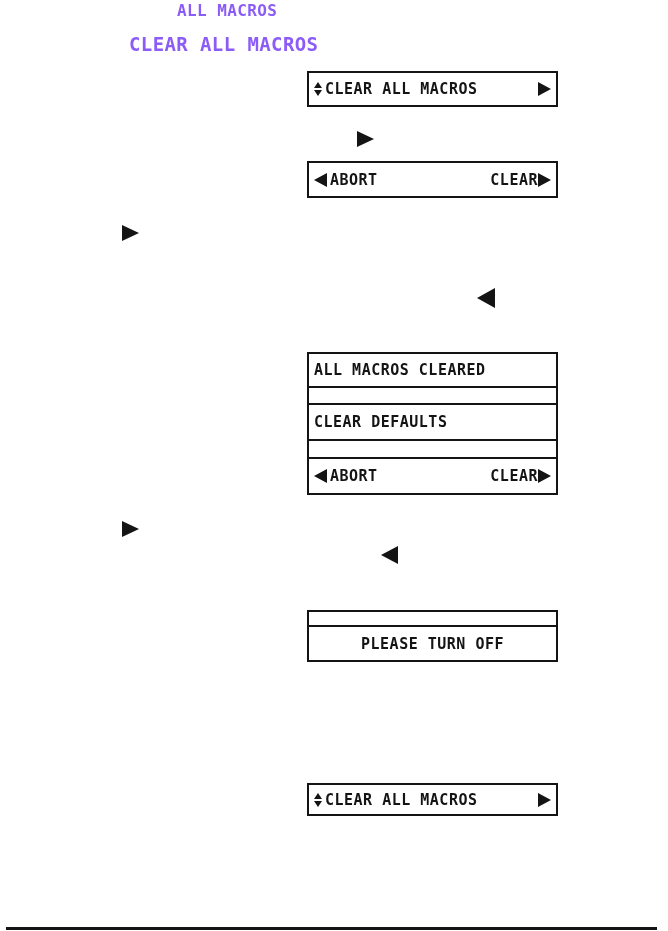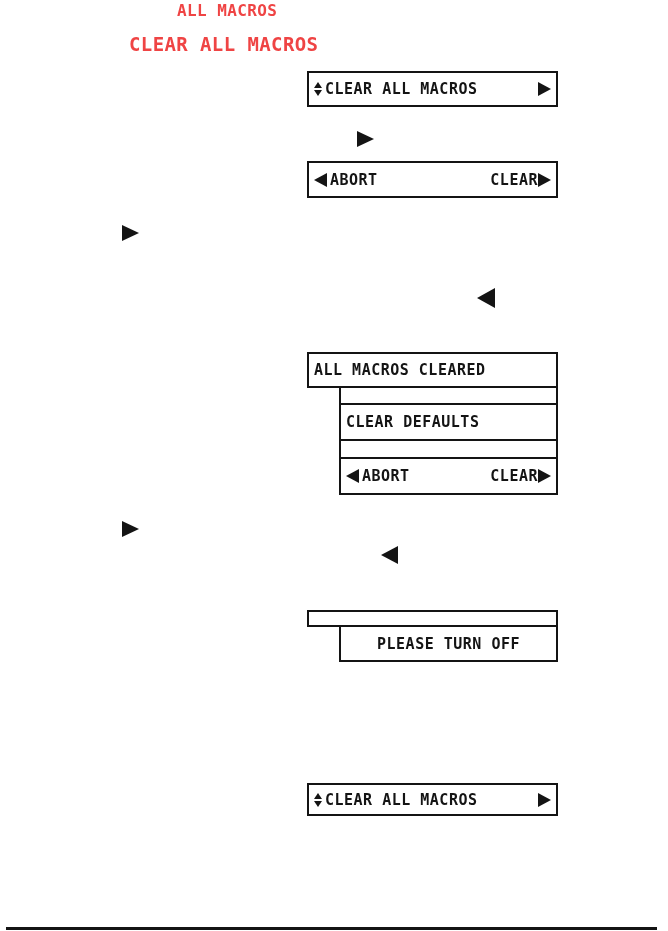--- a/index.html
+++ b/index.html
@@ -1,36 +1,36 @@
 <!DOCTYPE html>
 <html><head>
 <meta charset="utf-8">
 <style>
   html,body{margin:0;padding:0;background:#ffffff;}
   .page{
     position:relative;width:668px;height:931px;background:#ffffff;
     font-family:"DejaVu Sans Mono", monospace;color:#141414;overflow:hidden;
   }
   .heading{
-    position:absolute;font-weight:bold;white-space:nowrap;color:#ef4444;
+    position:absolute;font-weight:bold;white-space:nowrap;color:#8b5cf6;
   }
   #heading1{left:177px;top:1px;font-size:16px;letter-spacing:0.4px;}
   #heading2{left:129px;top:33px;font-size:19px;letter-spacing:0.4px;}
 
   .lcd{
     position:absolute;left:307px;width:251px;box-sizing:border-box;
     border:2px solid #141414;background:#ffffff;
     display:flex;align-items:center;padding:0 5px;
   }
   .lcd-stack{position:absolute;left:307px;width:251px;}
   .lcd-row{
     box-sizing:border-box;border:2px solid #141414;background:#ffffff;
     display:flex;align-items:center;padding:0 5px;
   }
-  .lcd-row + .lcd-row{margin-top:-2px;margin-left:32px;}
+  .lcd-row + .lcd-row{margin-top:-2px;}
   .lcd-text{
     font-size:15px;font-weight:bold;letter-spacing:0.5px;white-space:pre;
     transform:scaleY(1.05);transform-origin:center;
   }
   .spacer{flex:1;}
   .center-row{justify-content:center;}
 
   
   .tri-r-sm{width:0;height:0;border-top:7px solid transparent;border-bottom:7px solid transparent;border-left:13px solid #141414;}
   .tri-l-sm{width:0;height:0;border-top:7px solid transparent;border-bottom:7px solid transparent;border-right:13px solid #141414;margin-right:3px;}

